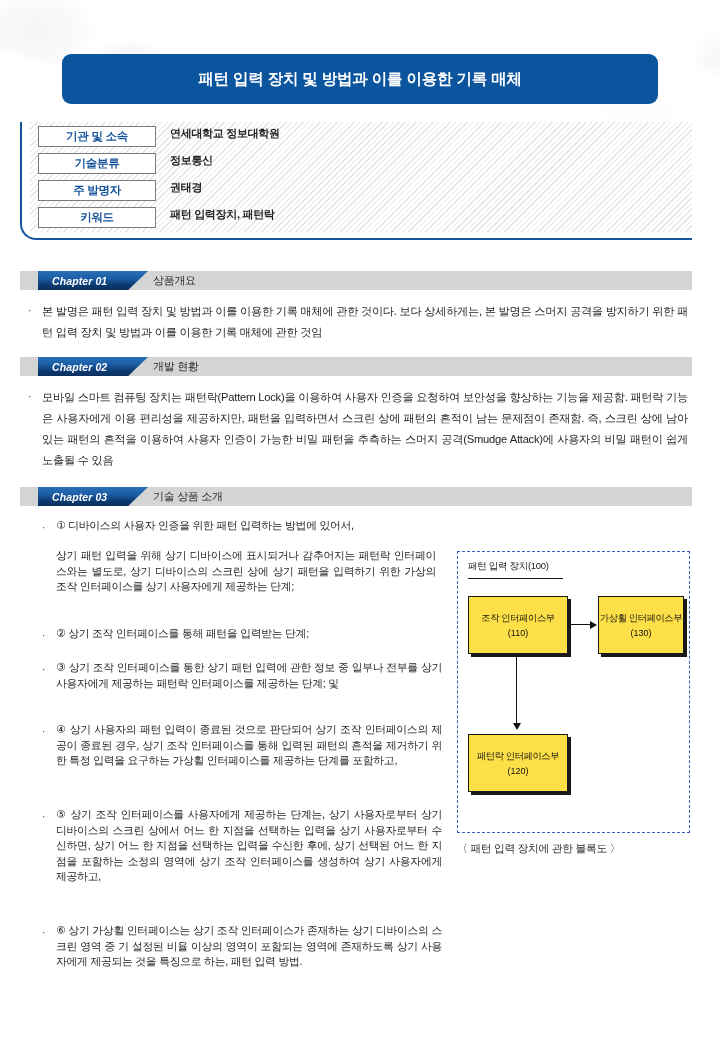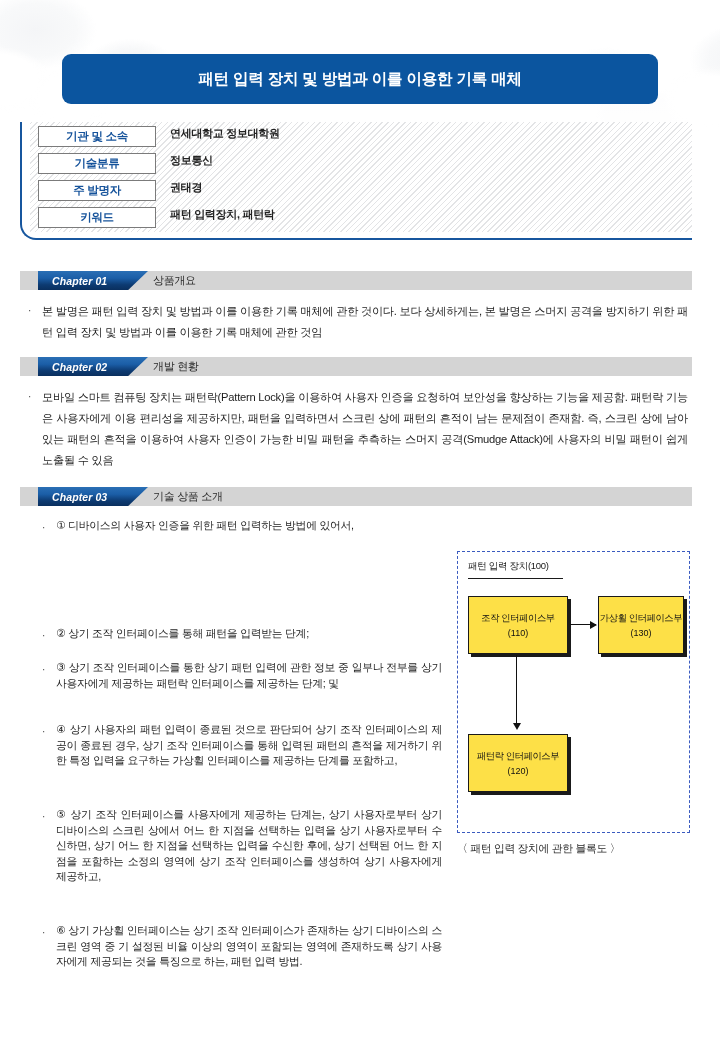--- a/index.html
+++ b/index.html
@@ -390,20 +390,21 @@
       <span class="chapter-tag-label">Chapter 03</span>
     </div>
     <div class="chapter-title">기술 상품 소개</div>
   </div>
 
   <div class="bullet-block" style="left:42px; top:518px; width:400px;">
     <span class="bullet-dot">·</span>
     <span class="bullet-text tight">① 디바이스의 사용자 인증을 위한 패턴 입력하는 방법에 있어서,</span>
   </div>
 
+  <div class="sub-para" style="left:56px; top:548px; width:380px;">상기 패턴 입력을 위해 상기 디바이스에 표시되거나 감추어지는 패턴락 인터페이스와는 별도로, 상기 디바이스의 스크린 상에 상기 패턴을 입력하기 위한 가상의 조작 인터페이스를 상기 사용자에게 제공하는 단계;</div>
 
   <div class="bullet-block" style="left:42px; top:626px; width:400px;">
     <span class="bullet-dot">·</span>
     <span class="bullet-text tight">② 상기 조작 인터페이스를 통해 패턴을 입력받는 단계;</span>
   </div>
 
   <div class="bullet-block" style="left:42px; top:660px; width:400px;">
     <span class="bullet-dot">·</span>
     <span class="bullet-text tight">③ 상기 조작 인터페이스를 통한 상기 패턴 입력에 관한 정보 중 일부나 전부를 상기 사용자에게 제공하는 패턴락 인터페이스를 제공하는 단계; 및</span>
   </div>

